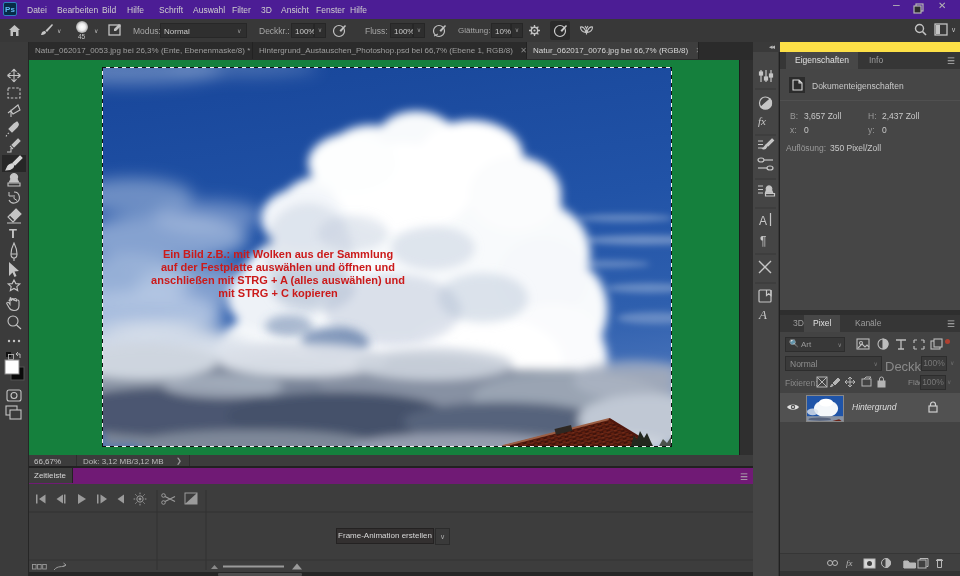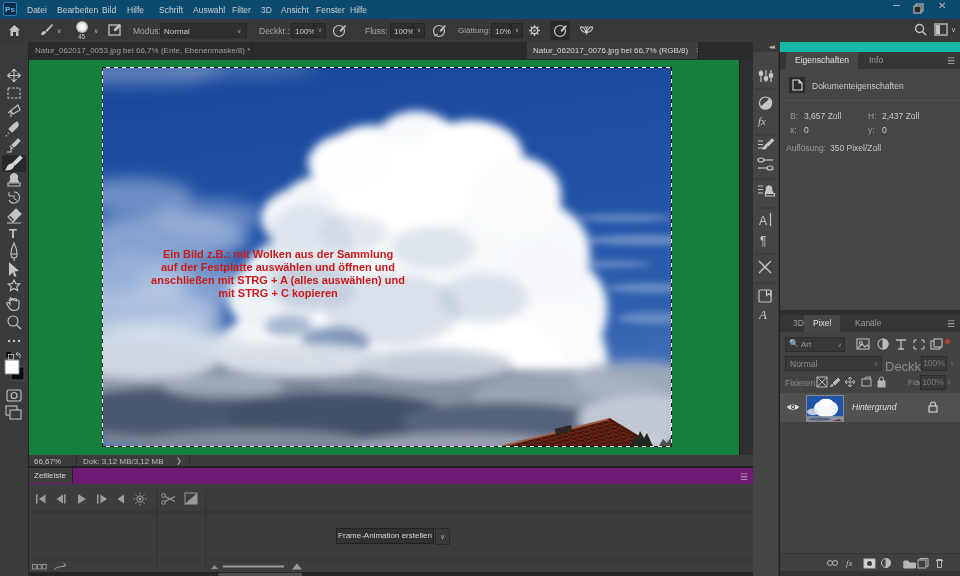--- a/index.html
+++ b/index.html
@@ -1,21 +1,21 @@
 <!DOCTYPE html>
 <html><head>
 <meta charset="utf-8">
 <style>
   html,body{margin:0;padding:0;}
   body{width:960px;height:576px;overflow:hidden;background:#212121;
        font-family:"Liberation Sans", sans-serif; position:relative;}
   .abs{position:absolute;}
   .ic{color:#bdbdbd;}
   
-  #menubar{left:0;top:0;width:960px;height:19px;background:#0c4a6e;color:#cecece;font-size:8.5px;}
+  #menubar{left:0;top:0;width:960px;height:19px;background:#4c1d95;color:#cecece;font-size:8.5px;}
   #menubar .mi{position:absolute;top:5px;}
   #pslogo{position:absolute;left:3px;top:2px;width:14px;height:14px;background:#072c47;color:#62b6f7;border:1px solid #2f7fbe;box-sizing:border-box;
           font-size:8px;font-weight:bold;text-align:center;line-height:14px;border-radius:2px;}
   .winbtn{position:absolute;top:0px;color:#b5b5b5;font-size:10px;}
   
   #optbar{left:0;top:19px;width:960px;height:23px;background:#383838;border-bottom:1px solid #242424;
           color:#a6a6a6;font-size:8.5px;}
   .obox{position:absolute;top:4px;height:15px;background:#2f2f2f;border:1px solid #272727;color:#c9c9c9;
         font-size:8px;line-height:15px;padding-left:3px;box-sizing:border-box;}
   .chevbox{position:absolute;top:4px;width:10px;height:13px;color:#9a9a9a;font-size:6px;line-height:13px;text-align:center;
@@ -35,21 +35,21 @@
   .ants{position:absolute;background:repeating-linear-gradient(90deg,#111 0 4px,#f2f2f2 4px 8px);}
   .antsv{position:absolute;background:repeating-linear-gradient(180deg,#111 0 4px,#f2f2f2 4px 8px);}
   
   #statusbar{left:29px;top:455px;width:725px;height:11px;background:#3c3c3c;color:#bdbdbd;font-size:8px;}
   
   #tl-tabs{left:29px;top:468px;width:725px;height:16px;background:#701a75;}
   #tl-body{left:29px;top:484px;width:725px;height:92px;background:#3d3d3d;}
   
   #rstrip{left:753px;top:42px;width:26px;height:534px;background:#454545;border-right:1px solid #373737;box-sizing:border-box;}
   
-  #rpanel{left:780px;top:42px;width:180px;height:534px;background:#14b8a6;}
+  #rpanel{left:780px;top:42px;width:180px;height:534px;background:#fde047;}
   .ptabrow{position:absolute;left:0;width:180px;height:17px;background:#363636;}
   .ptab{position:absolute;top:0;height:17px;line-height:17px;padding:0 9px;font-size:8.5px;color:#9d9d9d;}
   .ptab.active{background:#474747;color:#e0e0e0;}
   .burger{position:absolute;right:5px;color:#b5b5b5;font-size:9px;}
   .plabel{color:#9a9a9a;font-size:8.5px;position:absolute;}
   .pval{color:#c9c9c9;font-size:8.5px;position:absolute;}
   .gbox{position:absolute;height:13px;background:#3a3a3a;border:1px solid #2d2d2d;color:#787878;
         font-size:8.5px;line-height:13px;text-align:center;}
 </style>
 </head>
@@ -203,21 +203,22 @@
   <rect x="5" y="318" width="14" height="14" fill="#ffffff" stroke="#888" stroke-width="1"></rect>
 
   <rect x="7" y="348" width="14" height="11" rx="2" fill="none" stroke="#c4c4c4" stroke-width="1.1"></rect>
   <circle cx="14" cy="353.5" r="3" fill="none" stroke="#c4c4c4" stroke-width="1.1"></circle>
 
   <rect x="6" y="364" width="11" height="9" fill="none" stroke="#c4c4c4" stroke-width="1.1"></rect>
   <rect x="10" y="368" width="11" height="9" fill="#3b3b3b" stroke="#c4c4c4" stroke-width="1.1"></rect>
 </svg>
 
 <div class="abs" id="docbar">
-  <div class="dtab" style="left:0px;width:224px;">Natur_062017_0053.jpg bei 66,7% (Ente, Ebenenmaske/8) * </div>
+  <div class="dtab" style="left:0px;width:224px;">Natur_062017_0053.jpg bei 26,3% (Ente, Ebenenmaske/8) * </div>
+  <div class="dtab" style="left:224px;width:274px;">Hintergrund_Austauschen_Photoshop.psd bei 66,7% (Ebene 1, RGB/8) <span class="x">✕</span></div>
   <div class="dtab active" style="left:498px;width:172px;">Natur_062017_0076.jpg bei 66,7% (RGB/8) <span class="x">✕</span></div>
 </div>
 
 <div class="abs" style="left:739px;top:60px;width:14px;height:395px;background:#2f2f2f;border-left:1px solid #1c1c1c;box-sizing:border-box;"></div>
 <div class="abs" id="canvasarea">
   <div id="photo">
     <svg width="568" height="378" viewBox="0 0 568 378">
       <defs>
         <linearGradient id="sky" x1="0" y1="0" x2="0.22" y2="1">
           <stop offset="0" stop-color="#18469a"></stop>

